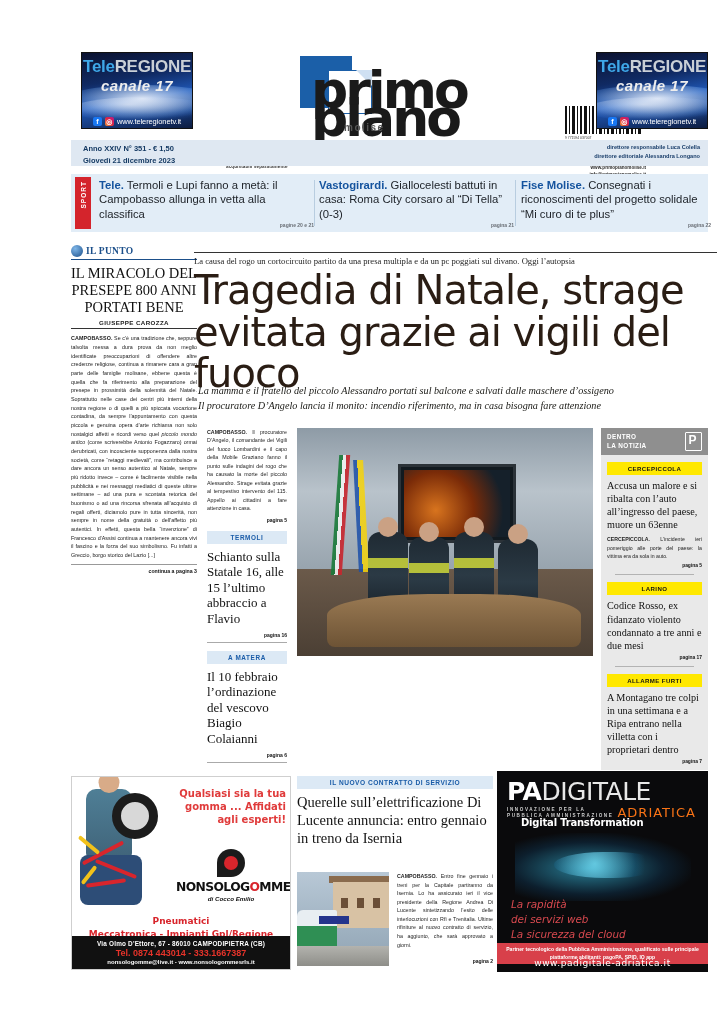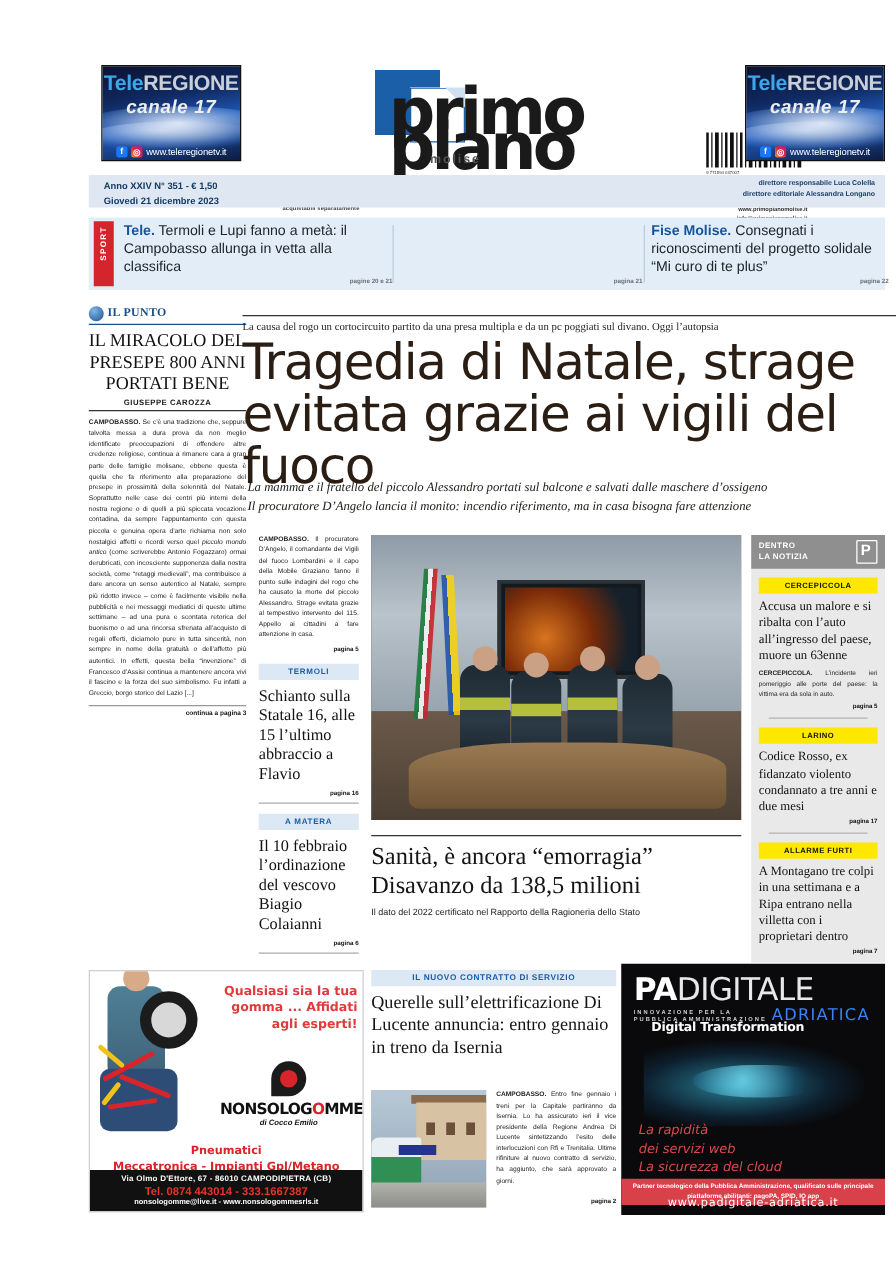--- a/index.html
+++ b/index.html
@@ -219,21 +219,21 @@
 
   .ad-right{position:absolute;left:466px;top:771px;width:211px;height:201px;background:#0a0a0c;
     overflow:hidden;}
   .pa-top{position:absolute;left:10px;top:8px;width:190px;}
   .pa-name{font-family:"DejaVu Sans",sans-serif;font-size:25px;font-weight:bold;color:#fff;
     letter-spacing:-.5px;line-height:1;}
   .pa-name b{color:#fff;}
   .pa-name span{color:#e8e8e8;font-weight:normal;}
   .pa-sub{display:flex;align-items:flex-end;gap:4px;margin-top:1px;}
   .pa-inno{font-size:4.6px;color:#cfcfcf;letter-spacing:1.6px;line-height:1.45;font-weight:bold;}
-  .pa-adri{font-size:13px;color:#3b82f6;letter-spacing:1px;font-weight:normal;
+  .pa-adri{font-size:13px;color:#f97316;letter-spacing:1px;font-weight:normal;
     font-family:"DejaVu Sans",sans-serif;}
   .pa-dt{position:absolute;left:0;top:46px;width:100%;text-align:left;color:#fff;
     font-size:10px;font-weight:bold;font-family:"DejaVu Sans",sans-serif;letter-spacing:-.2px;padding-left:24px;}
   .pa-cheetah{position:absolute;left:18px;top:62px;width:176px;height:68px;
     background:radial-gradient(ellipse at 42% 52%,rgba(60,200,235,.62),rgba(20,90,140,.26) 52%,rgba(0,0,0,0) 74%);}
   .pa-cheetah::after{content:"";position:absolute;left:22%;top:28%;width:58%;height:38%;
     border-radius:48% 40% 42% 50%;
     background:radial-gradient(circle at 40% 45%,rgba(120,230,255,.75),rgba(20,110,160,.2) 65%,rgba(0,0,0,0) 80%);}
   .pa-claims{position:absolute;left:14px;top:126px;color:#d8494f;font-style:italic;
     font-size:10.4px;line-height:1.42;font-family:"DejaVu Sans",sans-serif;}
@@ -336,20 +336,23 @@
       <span>SPORT</span>
     </div>
     <div class="vdiv" style="left:243px"></div>
     <div class="vdiv" style="left:444px"></div>
 
     <div class="sp-item sp1">
       <b>Tele.</b><span> Termoli e Lupi fanno a metà: il Campobasso allunga in vetta alla classifica</span>
     </div>
     <div class="sp-page" style="left:28px;top:48px;width:215px;text-align:right">pagine 20 e 21</div>
 
+    <div class="sp-item sp2">
+      <b>Vastogirardi.</b><span> Giallocelesti battuti in casa: Roma City corsaro al “Di Tella” (0-3)</span>
+    </div>
     <div class="sp-page" style="left:248px;top:48px;width:195px;text-align:right">pagina 21</div>
 
     <div class="sp-item sp3">
       <b>Fise Molise.</b><span> Consegnati i riconoscimenti del progetto solidale “Mi curo di te plus”</span>
     </div>
     <div class="sp-page" style="left:450px;top:48px;width:190px;text-align:right">pagina 22</div>
   </div>
 
   <div class="lcol">
     <div class="punto">
@@ -400,27 +403,20 @@
     <div class="ph-fig f2">
         <div class="ph-hiviz"></div>
       </div>
     <div class="ph-fig f3">
         <div class="ph-hiviz"></div>
       </div>
     <div class="ph-fig f4"></div>
     <div class="ph-table"></div>
   </div>
 
-  <div class="sanita">
-    <h2>
-      <span>Sanità, è ancora “emorragia”</span><br>
-      <span>Disavanzo da 138,5 milioni</span>
-    </h2>
-    <p>Il dato del 2022 certificato nel Rapporto della Ragioneria dello Stato</p>
-  </div>
 
   <div class="rail">
     <div class="rail-head">
       <span>
         <span>DENTRO</span><br>
         <span>LA NOTIZIA</span>
       </span>
       <span class="rail-p"></span>
     </div>
 
@@ -456,21 +452,21 @@
       </div>
     </div>
     <div class="ad-head">Qualsiasi sia la tua gomma ... Affidati agli esperti!</div>
     <div class="ad-mark">
       <div class="ad-logo-glyph"></div>
       <div class="ad-brand"><span>NONSOLOG</span><u>O</u><span>MME</span></div>
       <div class="ad-sub">di Cocco Emilio</div>
     </div>
     <div class="ad-serv">
       <div>Pneumatici</div>
-      <div>Meccatronica - Impianti Gpl/Metano</div>
+      <div>Meccatronica - Impianti Gpl/Regione</div>
     </div>
     <div class="ad-foot">
       <div class="l1">Via Olmo D'Ettore, 67 - 86010 CAMPODIPIETRA (CB)</div>
       <div class="l2">Tel. 0874 443014 - 333.1667387</div>
       <div class="l3">nonsologomme@live.it - www.nonsologommesrls.it</div>
     </div>
   </div>
 
   <div class="bmid">
     <div class="bmid-kick">IL NUOVO CONTRATTO DI SERVIZIO</div>

